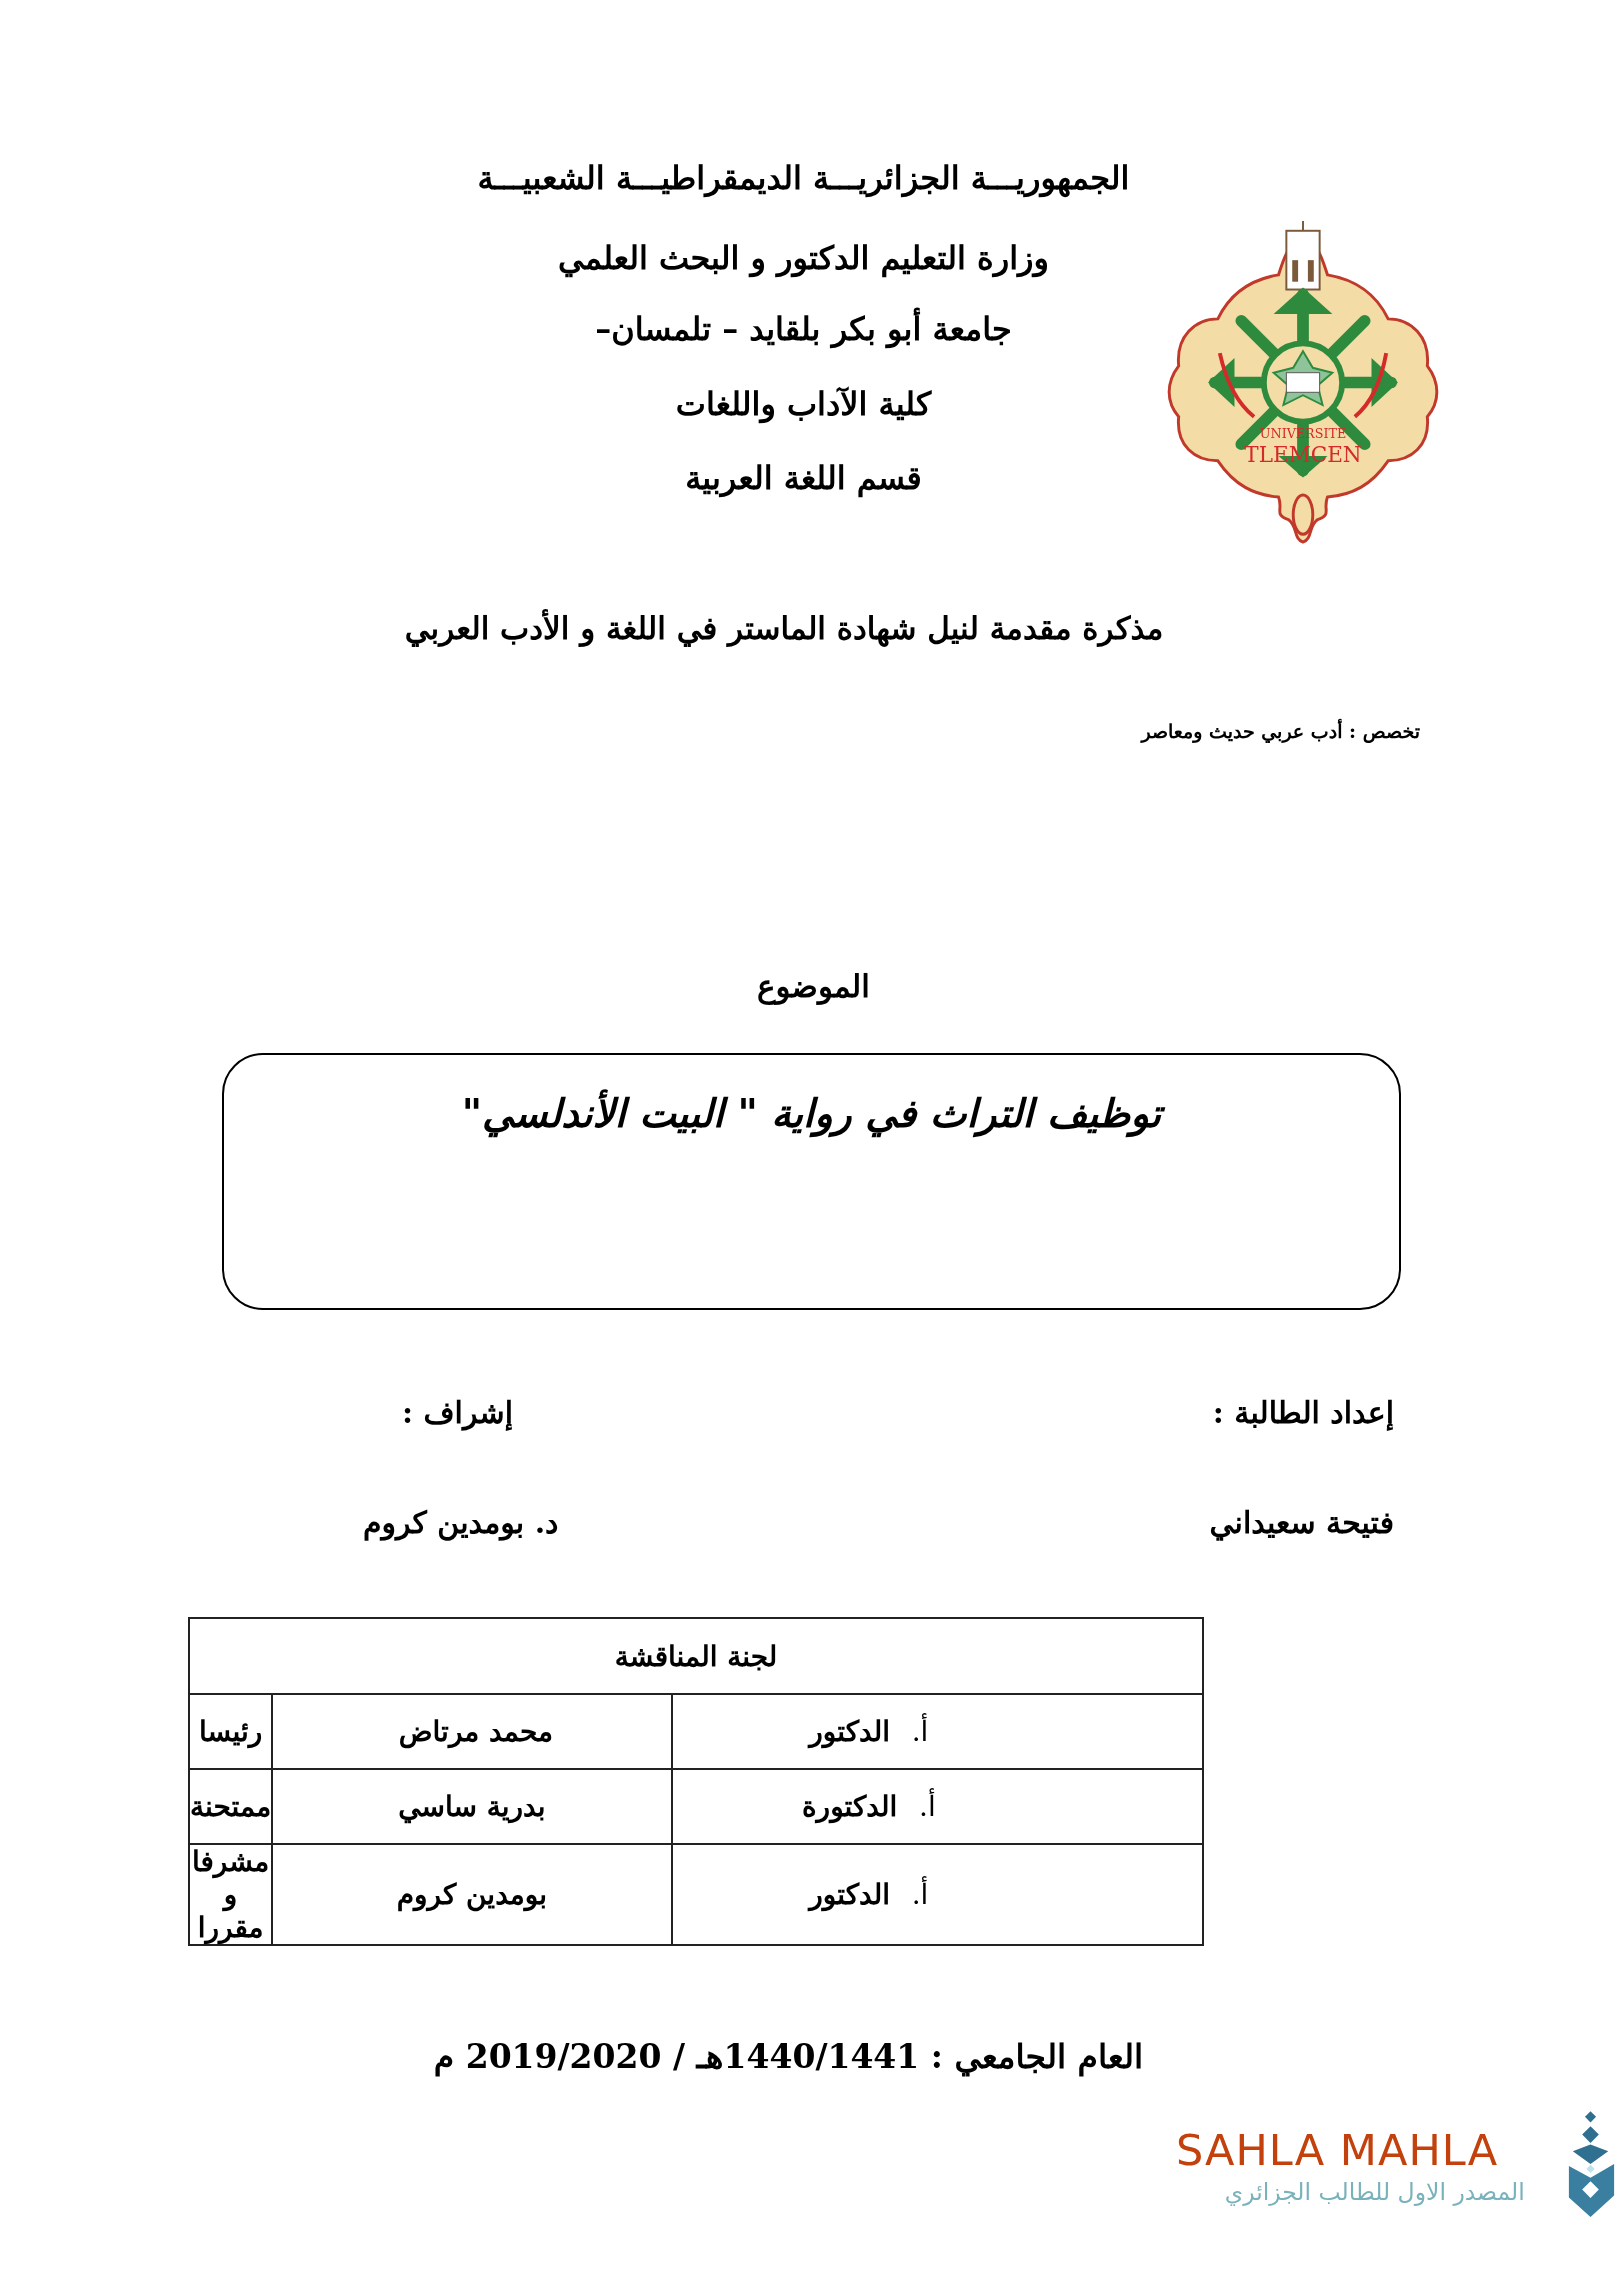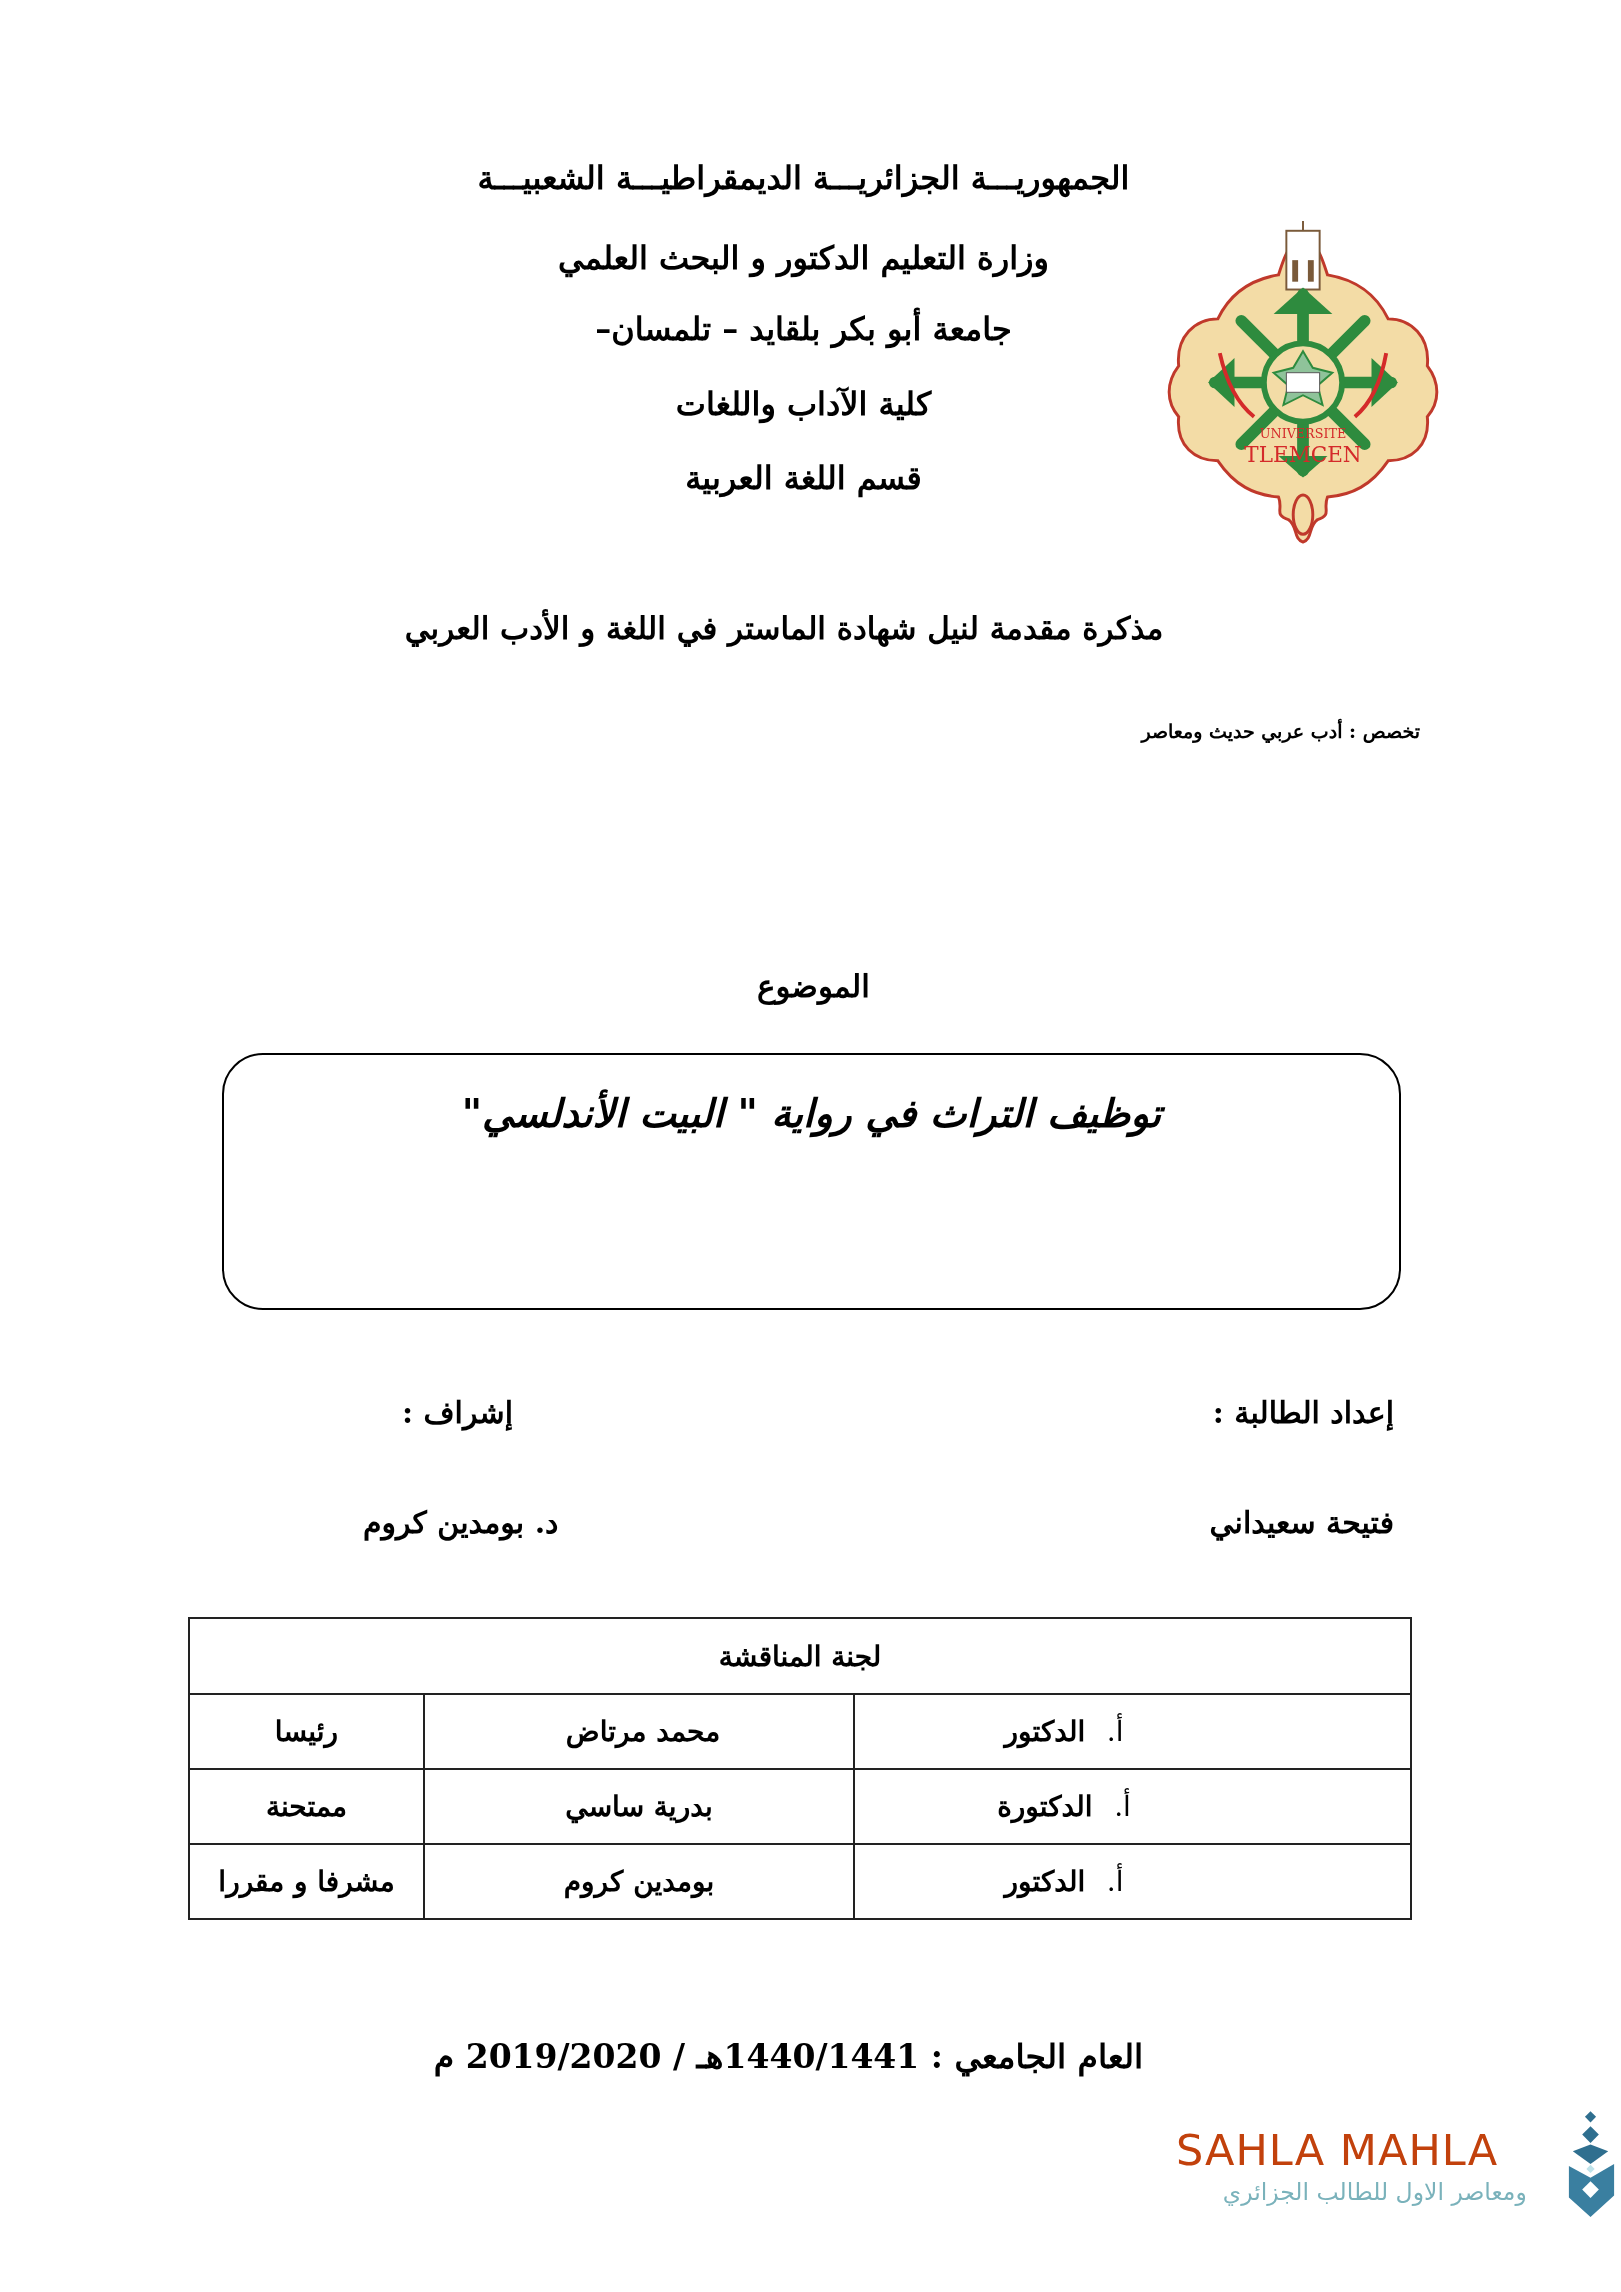--- a/index.html
+++ b/index.html
@@ -20,21 +20,21 @@
 
   #title-box { left:222px; top:1053px; width:1179px; height:257px; border:2.5px solid #000; border-radius:41px; box-sizing:border-box; }
   .title1 { left:0; right:0; top:35px; text-align:center; font-size:39px; font-weight:bold; font-style:italic; }
   .title2 { left:0; right:0; top:167px; text-align:center; font-size:39px; font-weight:bold; font-style:italic; }
 
   .prep-label { right:227px; top:1395px; font-size:30px; font-weight:bold; }
   .sup-label { left:402px; top:1395px; font-size:30px; font-weight:bold; }
   .student { right:227px; top:1505px; font-size:30px; font-weight:bold; }
   .supervisor { left:363px; top:1505px; font-size:30px; font-weight:bold; }
 
-  #jury { left:188px; top:1617px; width:1224px; border-collapse:collapse; }
+  #jury { left:188px; top:1617px; width:1016px; border-collapse:collapse; }
   #jury td { border:2px solid #222; height:73px; text-align:center; font-size:28px; font-weight:bold; padding:0; }
   #jury td.title-cell { text-align:center; padding-right:137px; font-weight:bold; }
   #jury td.title-cell .ab { font-weight:normal; margin-left:21.6px; }
 
   .year { left:372px; width:833px; top:2037px; text-align:center; font-size:33px; font-weight:bold; }
 
   #watermark { left:1176px; top:2107px; width:441px; height:118px; }
   .wm-en { left:0; top:17.6px; font-family:"DejaVu Sans", "Liberation Sans", sans-serif; font-size:43px; color:#c2410c; letter-spacing:1px; }
   .wm-ar { left:7.8px; top:71px; width:382px; text-align:center; font-family:"DejaVu Sans", sans-serif; font-size:23.5px; color:#7ab2bb; }
   .wm-icon { left:387px; top:0px; width:57px; height:118px; }
@@ -118,21 +118,21 @@
     <td>بومدين كروم</td>
     <td>مشرفا و مقررا</td>
   </tr>
 </tbody>
   </table>
 
 <div class="abs year rtl">العام الجامعي : 1440/1441هـ / 2019/2020 م</div>
 
 <div id="watermark" class="abs">
   <div class="abs wm-en">SAHLA MAHLA</div>
-  <div class="abs wm-ar rtl">ومعاصر الاول للطالب الجزائري</div>
+  <div class="abs wm-ar rtl">المصدر الاول للطالب الجزائري</div>
   <div class="abs wm-icon">
     <svg width="57" height="118" viewBox="0 0 58 120">
       <rect x="24" y="6" width="8" height="8" transform="rotate(45 28 10)" fill="#2f6f8f"></rect>
       <rect x="22" y="22" width="12" height="12" transform="rotate(45 28 28)" fill="#2f6f8f"></rect>
       <path d="M10 45 L28 38 L46 45 L28 58 Z" fill="#2f6f8f"></path>
       <path d="M6 60 L28 72 L52 58 L52 90 L28 112 L6 92 Z" fill="#3a7fa0"></path>
       <rect x="22" y="78" width="12" height="12" transform="rotate(45 28 84)" fill="#ffffff"></rect>
       <rect x="25" y="60" width="6" height="6" transform="rotate(45 28 63)" fill="#bfe3ea"></rect>
     </svg>
   </div>

